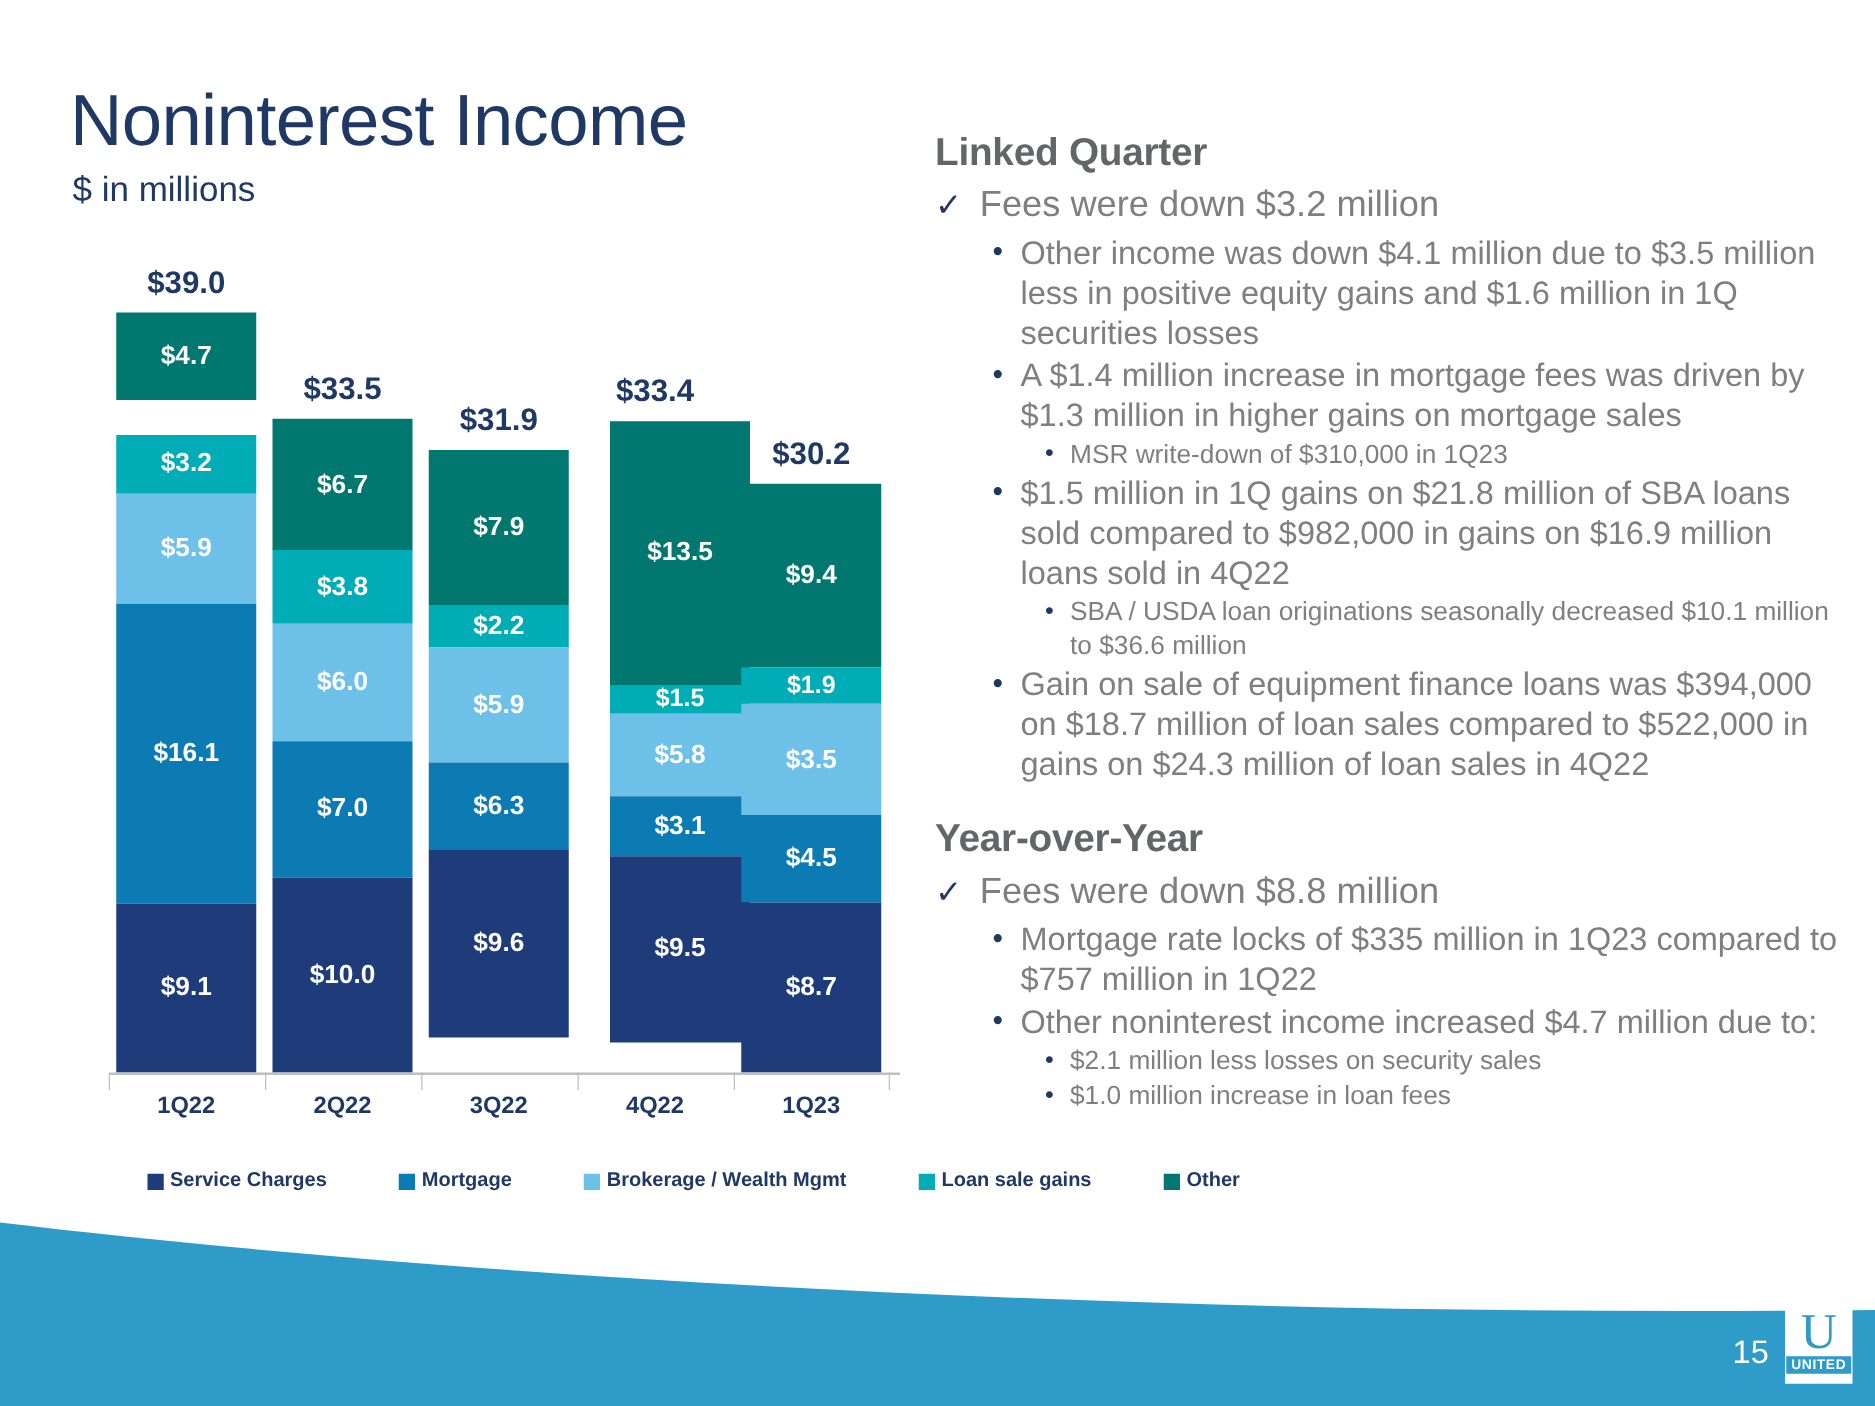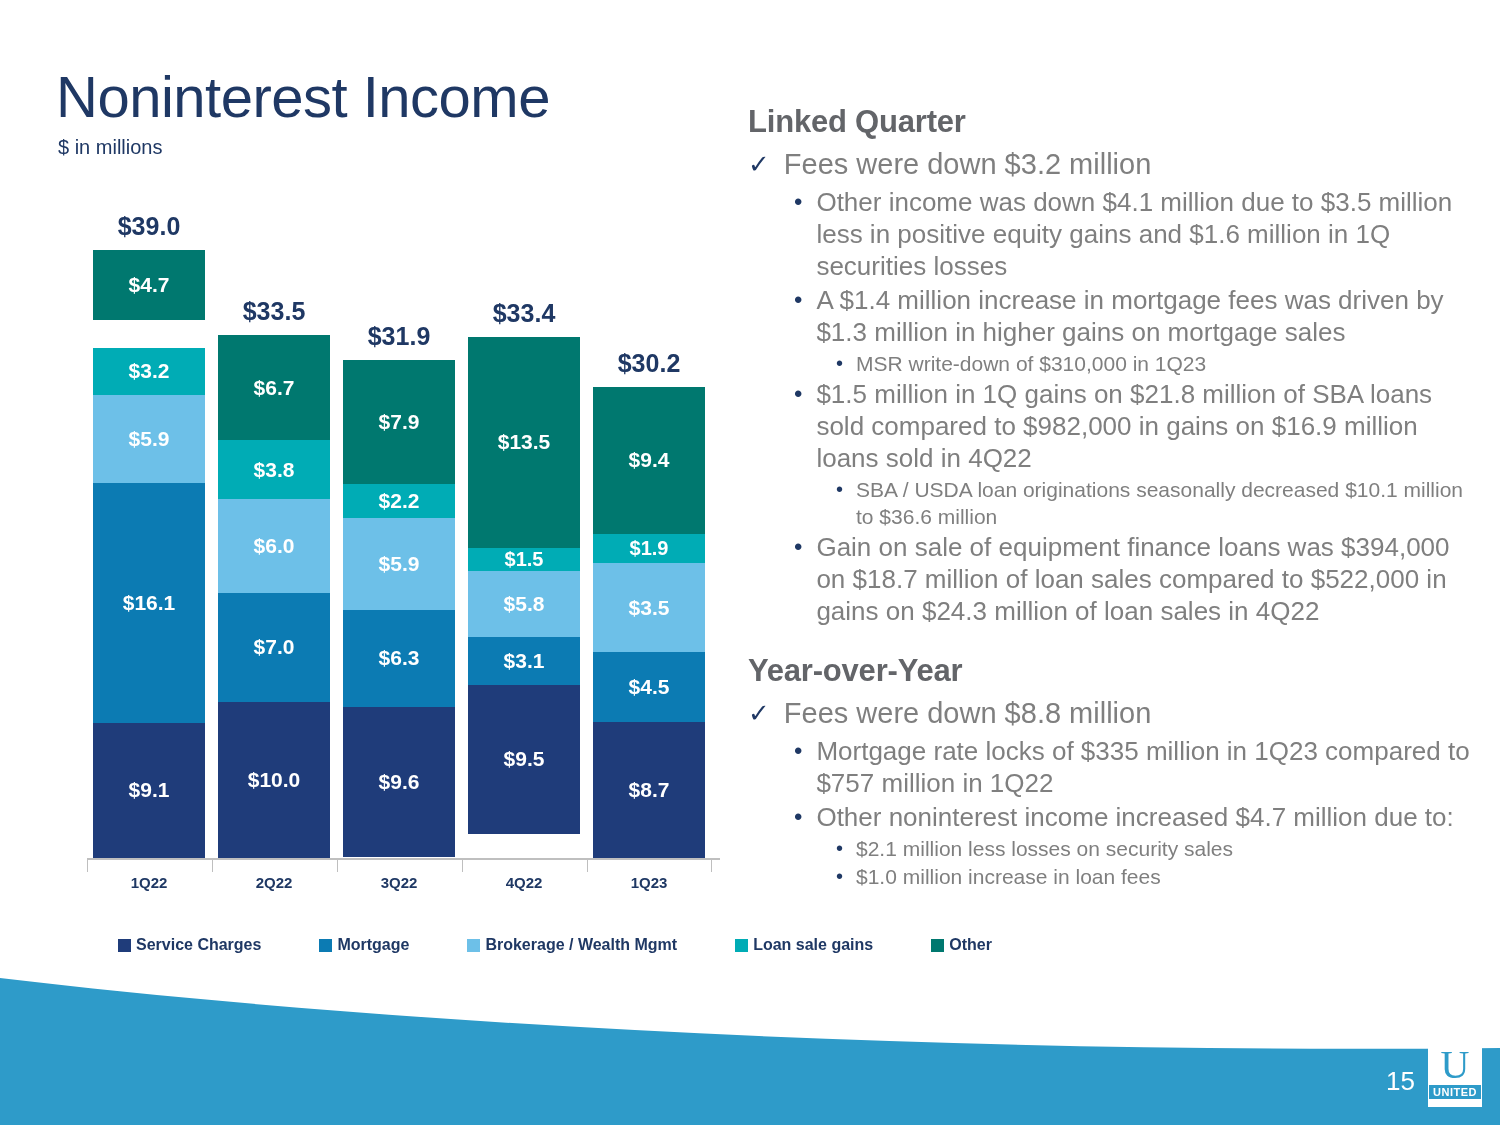--- a/index.html
+++ b/index.html
@@ -12,41 +12,41 @@
   .slide{position:absolute;inset:0;}
 
   
   .title{
     position:absolute;left:56px;top:66px;
     font-size:58px;line-height:62px;
     color:#1F3864;font-weight:400;letter-spacing:-0.5px;
   }
   .subtitle{
     position:absolute;left:58px;top:136px;
-    font-size:20px;color:#1F3864;font-weight:400;
+    font-size:28px;color:#1F3864;font-weight:400;
   }
 
   
   .chart{position:absolute;left:0;top:0;width:740px;height:1000px;}
   .plot{position:absolute;left:0;top:0;width:740px;height:900px;}
   .bar{position:absolute;bottom:42px;display:flex;flex-direction:column;}
   .seg{
     display:flex;align-items:center;justify-content:center;
     color:#ffffff;font-weight:bold;font-size:21px;
     font-family:"Liberation Sans", sans-serif;
   }
   .seg.tiny{font-size:20px;}
   .total{
     position:absolute;text-align:center;
     font-size:25px;font-weight:bold;color:#1F3864;
     width:160px;
   }
   .cat{
     position:absolute;text-align:center;width:160px;
-    font-size:15px;font-weight:bold;color:#1F3864;
+    font-size:19px;font-weight:bold;color:#1F3864;
   }
   .axis-line{
     position:absolute;left:88px;top:858px;width:632px;height:2px;
     background:#bfbfbf;
   }
   .tick{position:absolute;top:858px;width:1px;height:14px;background:#bfbfbf;}
 
   
   .legend{
     position:absolute;left:82px;top:936px;
@@ -131,26 +131,26 @@
           <div class="seg" style="background: rgb(109, 192, 232); height: 93.6px;">$6.0</div>
           <div class="seg" style="background: rgb(12, 123, 179); height: 109.2px;">$7.0</div>
           <div class="seg" style="background: rgb(31, 60, 122); height: 156px;">$10.0</div>
         </div>
         <div class="total" style="left: 194px; top: 297.4px;">$33.5</div>
         <div class="cat" style="left: 194px; top: 874px;">2Q22</div>
         <div class="bar" style="left: 343px; width: 112px; bottom: 42px; height: 497.64px;">
           <div class="seg" style="background: rgb(0, 120, 111); height: 123.24px;">$7.9</div>
           <div class="seg" style="background: rgb(0, 172, 181); height: 34.32px;">$2.2</div>
           <div class="seg" style="background: rgb(109, 192, 232); height: 92.04px;">$5.9</div>
-          <div class="seg" style="background: rgb(12, 123, 179); height: 97px;">$6.3</div>
+          <div class="seg" style="background: rgb(12, 123, 179); height: 70px;">$6.3</div>
           <div class="seg" style="background: rgb(31, 60, 122); height: 149.76px;">$9.6</div>
         </div>
         <div class="total" style="left: 319px; top: 322.36px;">$31.9</div>
         <div class="cat" style="left: 319px; top: 874px;">3Q22</div>
-        <div class="bar" style="left: 468px; width: 112px; bottom: 42px; height: 521.04px;">
+        <div class="bar" style="left: 488px; width: 112px; bottom: 42px; height: 521.04px;">
           <div class="seg" style="background: rgb(0, 120, 111); height: 210.6px;">$13.5</div>
           <div class="seg tiny" style="background: rgb(0, 172, 181); height: 23.4px;">$1.5</div>
           <div class="seg" style="background: rgb(109, 192, 232); height: 66px;">$5.8</div>
           <div class="seg" style="background: rgb(12, 123, 179); height: 48.36px;">$3.1</div>
           <div class="seg" style="background: rgb(31, 60, 122); height: 148.2px;">$9.5</div>
         </div>
         <div class="total" style="left: 444px; top: 298.96px;">$33.4</div>
         <div class="cat" style="left: 444px; top: 874px;">4Q22</div>
         <div class="bar" style="left: 593px; width: 112px; bottom: 42px; height: 471.12px;">
           <div class="seg" style="background: rgb(0, 120, 111); height: 146.64px;">$9.4</div>

